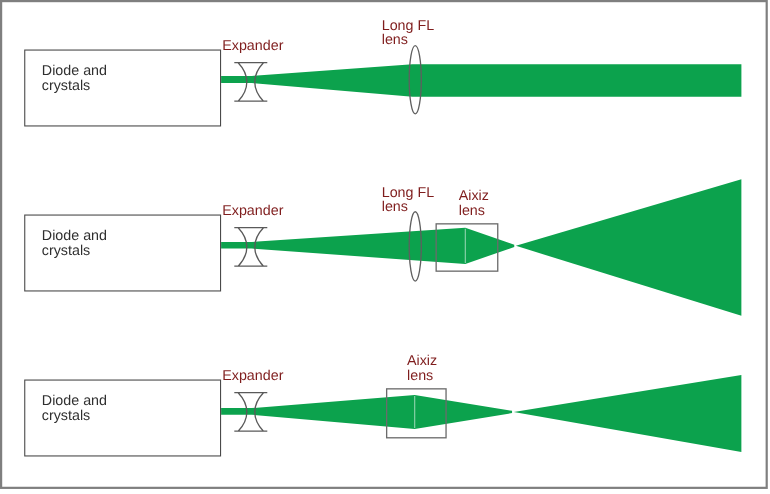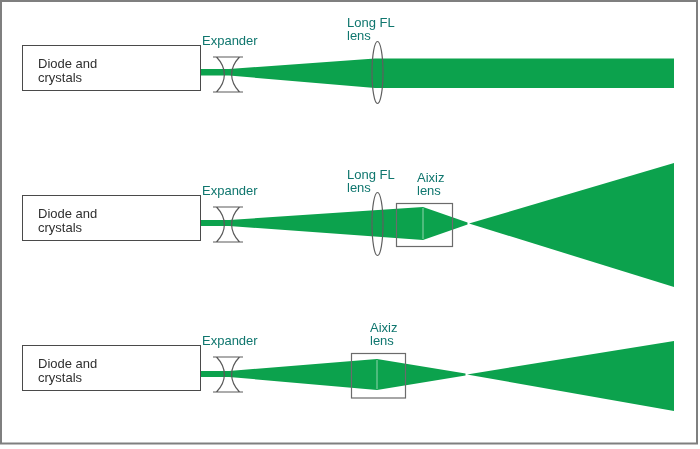--- a/index.html
+++ b/index.html
@@ -6,30 +6,30 @@
   #canvas{
     position:relative;
     width:700px;height:449px;
     background:#ffffff;
     font-family:"Liberation Sans", sans-serif;
     overflow:hidden;
   }
   #optics-svg{position:absolute;left:0;top:0;}
   .diode-box{
     position:absolute;
-    left:22px;width:179px;height:46px;
+    left:22px;width:179px;height:70px;
     border:1.5px solid #4a4a4a;
     background:#ffffff;
     box-sizing:border-box;
     padding:11px 0 0 15px;
     font-size:13px;line-height:13.5px;color:#2f2f2f;
   }
   .label{
     position:absolute;
-    font-size:13px;line-height:13px;color:#0f766e;
+    font-size:13px;line-height:13px;color:#7f1d1d;
     white-space:nowrap;
   }
 </style>
 </head>
 <body>
 
 <div id="canvas">
 
   <svg id="optics-svg" width="700" height="449" viewBox="0 0 700 449">
 

